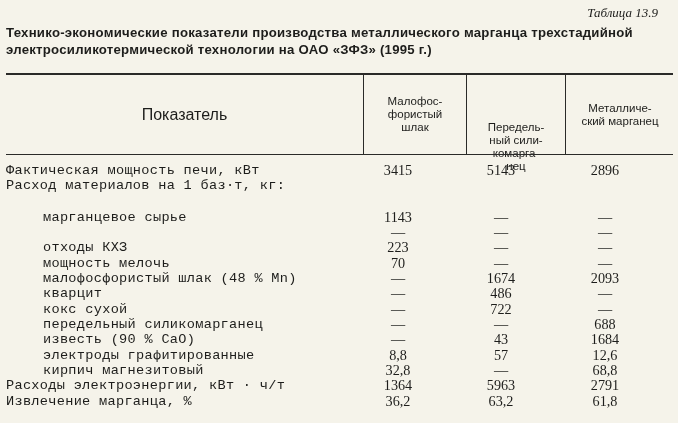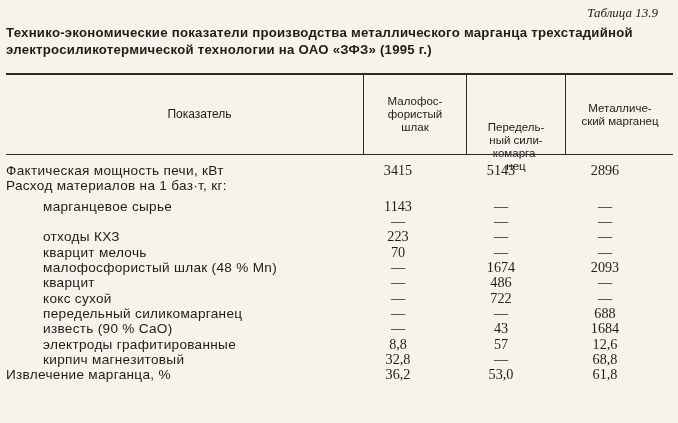--- a/index.html
+++ b/index.html
@@ -27,40 +27,40 @@
   .head-cell {
     position:absolute; top:75px; height:79px;
     display:flex; align-items:center; justify-content:center;
     text-align:center;
     font-family:"Liberation Sans", sans-serif;
     font-size:11.5px; line-height:13px;
     white-space:pre-line;
   }
   .rows { position:absolute; left:0; top:163px; width:678px; }
   .row { position:relative; height:15.35px; font-size:14.2px; line-height:15px; }
-  .row .label { position:absolute; left:6px; white-space:nowrap; font-family:Liberation Sans, sans-serif; font-size:13.6px; letter-spacing:0.3px; }
+  .row .label { position:absolute; left:6px; white-space:nowrap; font-family:Liberation Mono, monospace; font-size:13.6px; letter-spacing:0.3px; }
   .row.indent .label { left:43px; }
   .row .v { position:absolute; text-align:center; width:70px; white-space:nowrap; }
   .row .v1 { left:363px; }
   .row .v2 { left:466px; }
   .row .v3 { left:570px; }
   .row.gap { margin-top:6px; }
 </style>
 </head>
 <body>
 
 <div class="table-number">Таблица 13.9</div>
 <div class="caption">Технико-экономические показатели производства металлического марганца трехстадийной электросиликотермической технологии на ОАО «ЗФЗ» (1995 г.)</div>
 
 <div class="rule-top"></div>
 <div class="vline" style="left:363px"></div>
 <div class="vline" style="left:466px"></div>
 <div class="vline" style="left:565px"></div>
 
-<div class="head-cell" style="left:21px;width:357px;font-size:12px;">Показатель</div>
+<div class="head-cell" style="left:6px;width:357px;font-size:16px;">Показатель</div>
 <div class="head-cell" style="left:364px;width:102px;">Малофос-
 фористый
 шлак</div>
 <div class="head-cell" style="left:467px;width:98px;margin-top:32px;">Передель-
 ный сили-
 комарга-
 нец</div>
 <div class="head-cell" style="left:566px;width:108px;">Металличе-
 ский марганец</div>
 
@@ -69,39 +69,39 @@
 <div class="rows">
   <div class="row">
     <span class="label">Фактическая мощность печи, кВт</span>
     <span class="v v1">3415</span>
     <span class="v v2">5143</span>
     <span class="v v3">2896</span>
   </div>
   <div class="row">
     <span class="label">Расход материалов на 1 баз·т, кг:</span>
   </div>
-  <div class="row indent gap" style="margin-top:5px">
+  <div class="row indent gap" style="margin-top:16px">
     <span class="label">марганцевое сырье</span>
     <span class="v v1">1143</span>
     <span class="v v2">—</span>
     <span class="v v3">—</span>
   </div>
   <div class="row indent">
     <span class="v v1">—</span>
     <span class="v v2">—</span>
     <span class="v v3">—</span>
   </div>
   <div class="row indent">
     <span class="label">отходы КХЗ</span>
     <span class="v v1">223</span>
     <span class="v v2">—</span>
     <span class="v v3">—</span>
   </div>
   <div class="row indent">
-    <span class="label">кварцит мелочь</span>
+    <span class="label">мощность мелочь</span>
     <span class="v v1">70</span>
     <span class="v v2">—</span>
     <span class="v v3">—</span>
   </div>
   <div class="row indent">
     <span class="label">малофосфористый шлак (48 % Mn)</span>
     <span class="v v1">—</span>
     <span class="v v2">1674</span>
     <span class="v v3">2093</span>
   </div>
@@ -135,18 +135,24 @@
     <span class="v v2">57</span>
     <span class="v v3">12,6</span>
   </div>
   <div class="row indent">
     <span class="label">кирпич магнезитовый</span>
     <span class="v v1">32,8</span>
     <span class="v v2">—</span>
     <span class="v v3">68,8</span>
   </div>
   <div class="row">
+    <span class="label">Расходы электроэнергии, кВт · ч/т</span>
+    <span class="v v1">1364</span>
+    <span class="v v2">5963</span>
+    <span class="v v3">2791</span>
+  </div>
+  <div class="row">
     <span class="label">Извлечение марганца, %</span>
     <span class="v v1">36,2</span>
-    <span class="v v2">53,0</span>
+    <span class="v v2">63,2</span>
     <span class="v v3">61,8</span>
   </div>
 </div>
 
 </body></html>

